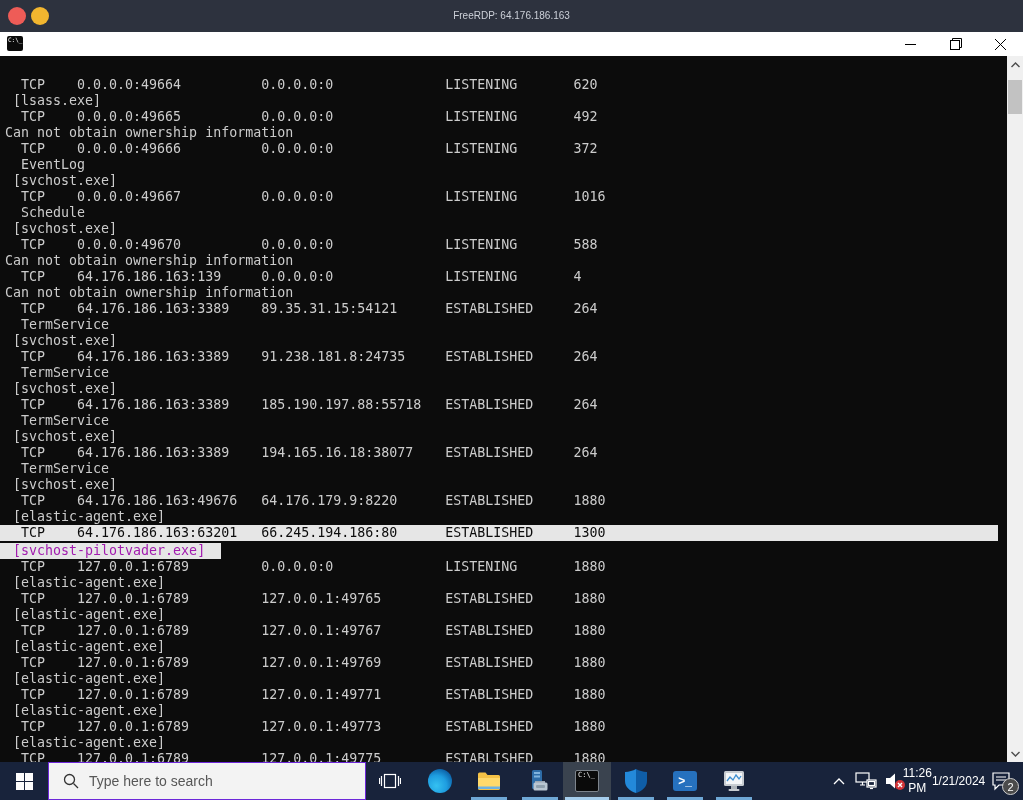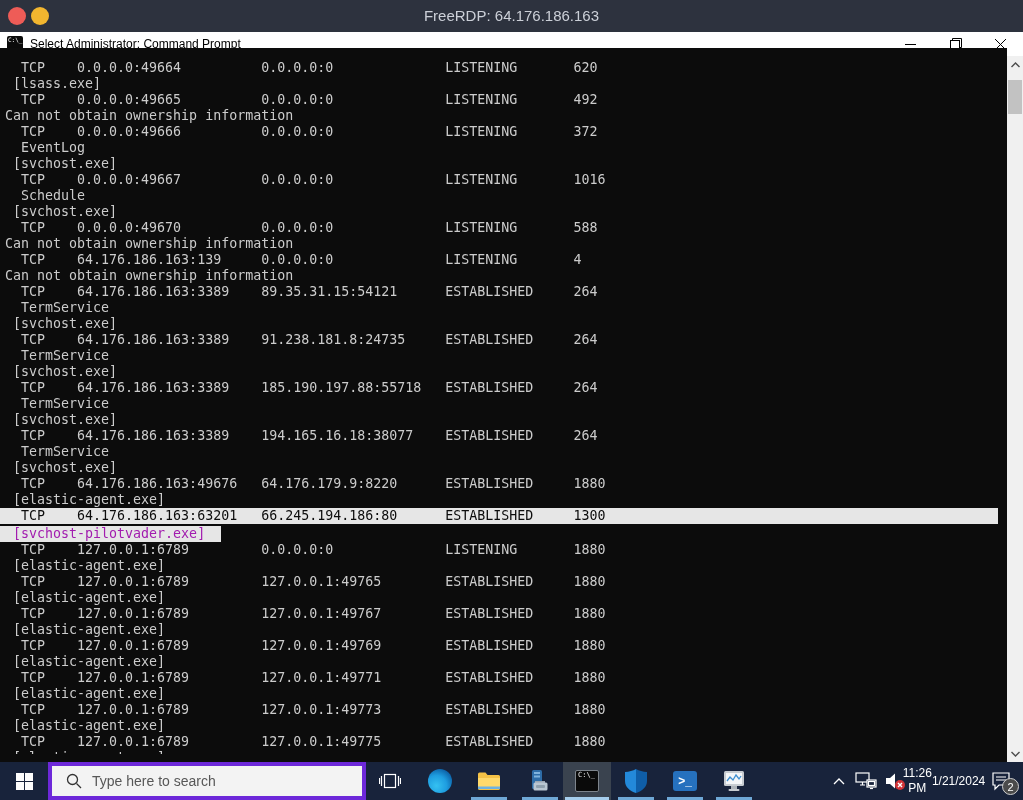--- a/index.html
+++ b/index.html
@@ -5,34 +5,34 @@
   html,body{margin:0;padding:0;background:#000;}
   .screen{position:relative;width:1023px;height:800px;overflow:hidden;
           font-family:"Liberation Sans",sans-serif;background:#0c0c0c;}
 
   
   .freerdp-bar{position:absolute;left:0;top:0;width:1023px;height:32px;background:#2d323e;}
   .traffic{position:absolute;top:7px;width:18px;height:18px;border-radius:50%;}
   .traffic.red{left:8px;background:#ee5c57;}
   .traffic.yellow{left:31px;background:#f2b62f;}
   .freerdp-title{position:absolute;left:0;right:0;top:0;height:32px;line-height:32px;
-                 text-align:center;color:#ccd0d8;font-size:15px;}
+                 text-align:center;color:#ccd0d8;font-size:10px;}
 
   
   .win-titlebar{position:absolute;left:0;top:32px;width:1023px;height:24px;background:#ffffff;}
   .cmd-ico{position:absolute;left:7px;top:4px;width:16px;height:15px;background:#0a0a0a;
            border-radius:2px;color:#fff;font-family:"DejaVu Sans Mono",monospace;
            font-size:6px;line-height:7px;padding-left:1px;box-sizing:border-box;}
   .win-title{position:absolute;left:30px;top:0;height:24px;line-height:24px;color:#000;font-size:12px;}
   .win-btn{position:absolute;top:0;width:45px;height:24px;display:flex;align-items:center;justify-content:center;}
   .win-btn svg{display:block;}
   .btn-min{right:90px;} .btn-restore{right:45px;} .btn-close{right:0px;}
 
   
-  .terminal{position:absolute;left:0;top:48px;width:1007px;height:706px;background:#0c0c0c;
+  .terminal{position:absolute;left:0;top:65px;width:1007px;height:706px;background:#0c0c0c;
             padding-top:12px;box-sizing:border-box;overflow:hidden;}
   .line{height:16px;line-height:16px;white-space:pre;padding-left:5px;
         font-family:"DejaVu Sans Mono","Liberation Mono",monospace;font-size:13.3px;color:#cccccc;}
   .sel-full{background:#e6e6e6;color:#0c0c0c;width:993px;}
   .sel-text{background:#e6e6e6;color:#a21caf;display:inline-block;}
 
   
   .scrollbar{position:absolute;right:0;top:56px;width:16px;height:706px;background:#f0f0f0;}
   .sb-arrow{position:absolute;left:0;width:16px;height:17px;display:flex;align-items:center;justify-content:center;}
   .sb-up{top:0;} .sb-down{bottom:0;}
@@ -43,21 +43,21 @@
   .tb-btn{position:absolute;top:0;height:38px;display:flex;align-items:center;justify-content:center;}
   .tb-underline::after{content:"";position:absolute;left:6px;right:6px;bottom:0;height:3px;background:#6fa8d6;}
   .tb-active{background:#3a434f;}
   .tb-active.tb-underline::after{background:#a5cdec;left:2px;right:2px;}
 
   .start-btn{left:0;width:48px;}
   .win-logo{display:grid;grid-template-columns:8px 8px;grid-template-rows:8px 8px;gap:1px;}
   .win-logo span{background:#fdfdfd;}
 
   .search-box{position:absolute;left:48px;top:0;width:318px;height:38px;background:#f3f3f3;
-              border:4px solid #6d28d9;box-sizing:border-box;display:flex;align-items:center;}
+              border:1px solid #6d28d9;box-sizing:border-box;display:flex;align-items:center;}
   .search-box .mag{margin:0 10px 0 14px;}
   .search-text{color:#575757;font-size:14px;}
 
   .taskview-btn{left:366px;width:48px;}
   .edge-btn{left:416px;width:48px;}
   .explorer-btn{left:465px;width:48px;}
   .srvmgr-btn{left:516px;width:48px;}
   .cmd-btn{left:563px;width:48px;}
   .defender-btn{left:612px;width:48px;}
   .powershell-btn{left:661px;width:48px;}
@@ -87,21 +87,20 @@
 <div class="screen">
 
   <div class="freerdp-bar">
     <div class="traffic red"></div>
     <div class="traffic yellow"></div>
     <div class="freerdp-title">FreeRDP: 64.176.186.163</div>
   </div>
 
   <div class="win-titlebar">
     <div class="cmd-ico">C:\_</div>
-    <div class="win-title">Select Administrator: Command Prompt</div>
     <div class="win-btn btn-min">
       <svg width="11" height="11" viewBox="0 0 11 11">
           <line x1="0" y1="5.5" x2="11" y2="5.5" stroke="#000" stroke-width="1"></line>
         </svg>
     </div>
     <div class="win-btn btn-restore">
       <svg width="12" height="12" viewBox="0 0 12 12" fill="none" stroke="#000" stroke-width="1">
         <rect x="0.5" y="2.5" width="9" height="9"></rect>
           <path d="M2.5 2.5 V0.5 H11.5 V9.5 H9.5"></path>
       </svg>

